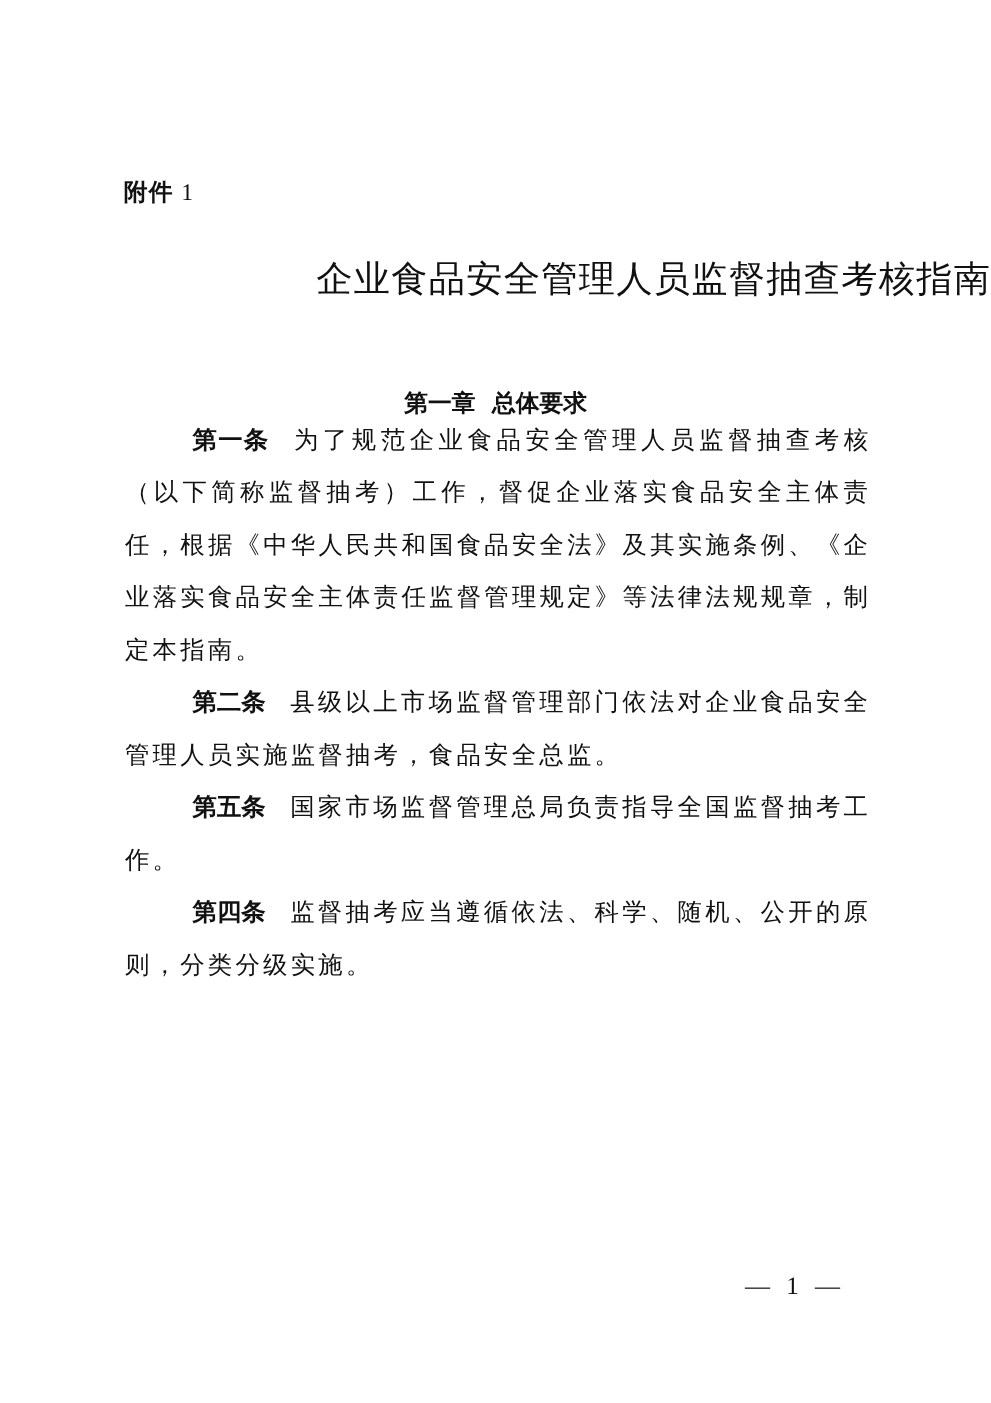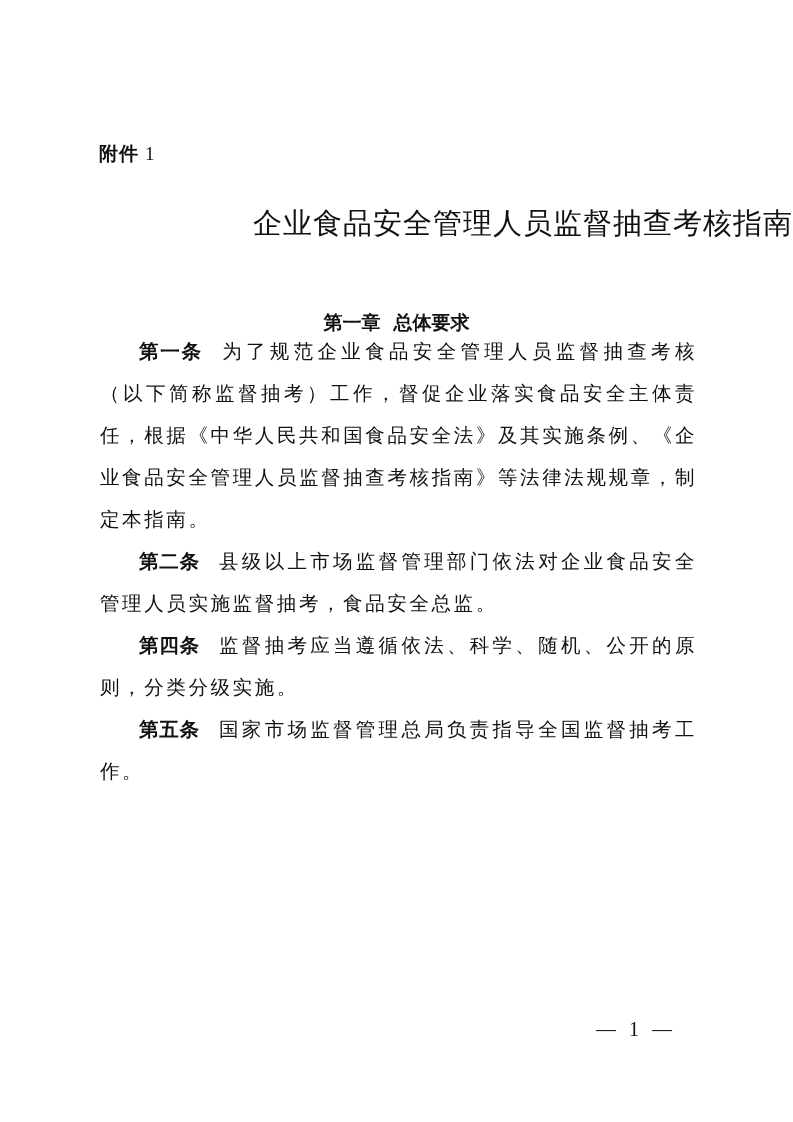--- a/index.html
+++ b/index.html
@@ -9,38 +9,38 @@
   .attach { position: absolute; left: 99px; top: 141px; font-size: 19px;
             font-family: "DejaVu Sans", "Liberation Sans", sans-serif; font-weight: bold; letter-spacing: 1px; }
   .attach .num { font-family: "Liberation Serif", serif; font-weight: normal; margin-left: 6px; }
   .title { position: absolute; left: 0; width: 793px; top: 204px; text-align: right;
            font-size: 29px; letter-spacing: 1px; font-weight: normal; }
   .chapter { position: absolute; left: 0; width: 793px; top: 294px; text-align: center;
              font-size: 19px; font-weight: bold; font-family: "DejaVu Sans", "Liberation Sans", sans-serif; margin-top: 16px; }
   .body { position: absolute; left: 100px; top: 331px; width: 597px;
           font-size: 19.5px; line-height: 42px; text-align: justify; text-align-last: left; }
   .para { margin: 0; text-indent: 2em; letter-spacing: 2.6px; }
-  .art { font-weight: bold; font-family: "DejaVu Sans", "Liberation Sans", sans-serif; letter-spacing: 0; margin-right: 1em; }
+  .art { font-weight: bold; font-family: "DejaVu Sans", "Liberation Sans", sans-serif; letter-spacing: 0; margin-right: 1em; margin-left: 15px; }
   .footer { position: absolute; right: 117px; top: 1018px; font-size: 20px;
             font-family: "Liberation Serif", serif; letter-spacing: 4px; }
 </style>
 </head>
 <body>
 
 <div class="page">
 
   <div class="attach">
     <span>附件</span><span class="num">1</span>
   </div>
 
   <div class="title">企业食品安全管理人员监督抽查考核指南</div>
 
   <div class="chapter" style="white-space:pre;">第一章  总体要求</div>
 
   <div class="body">
-    <p class="para"><span class="art">第一条</span><span>为了规范企业食品安全管理人员监督抽查考核（以下简称监督抽考）工作，督促企业落实食品安全主体责任，根据《中华人民共和国食品安全法》及其实施条例、《企业食品安全管理人员监督抽查考核指南》等法律法规规章，制定本指南。</span></p>
+    <p class="para"><span class="art">第一条</span><span>为了规范企业食品安全管理人员监督抽查考核（以下简称监督抽考）工作，督促企业落实食品安全主体责任，根据《中华人民共和国食品安全法》及其实施条例、《企业落实食品安全主体责任监督管理规定》等法律法规规章，制定本指南。</span></p>
     <p class="para"><span class="art">第二条</span><span>县级以上市场监督管理部门依法对企业食品安全管理人员实施监督抽考，食品安全总监。</span></p>
+    <p class="para"><span class="art">第五条</span><span>国家市场监督管理总局负责指导全国监督抽考工作。</span></p>
     <p class="para"><span class="art">第四条</span><span>监督抽考应当遵循依法、科学、随机、公开的原则，分类分级实施。</span></p>
-    <p class="para"><span class="art">第五条</span><span>国家市场监督管理总局负责指导全国监督抽考工作。</span></p>
   </div>
 
   <div class="footer">— 1 —</div>
 </div>
 
 </body></html>

